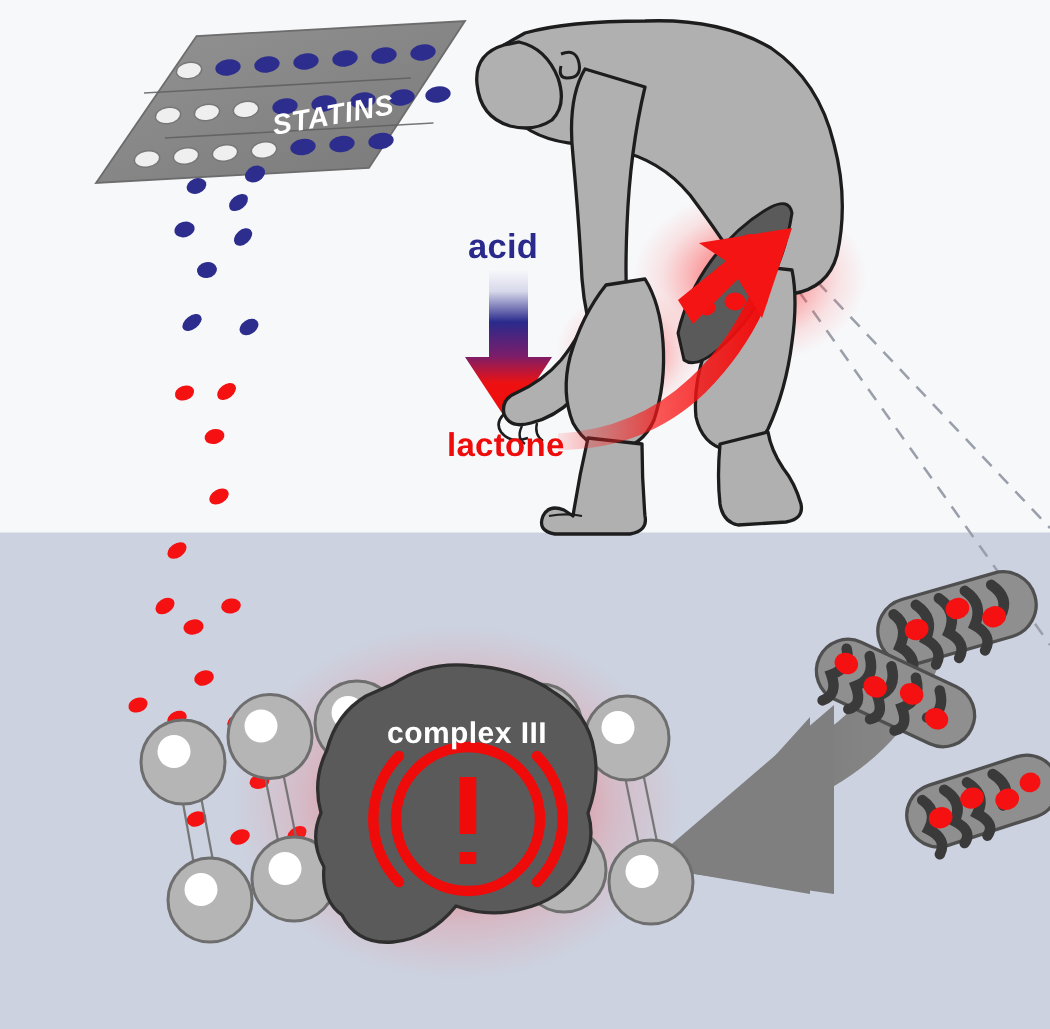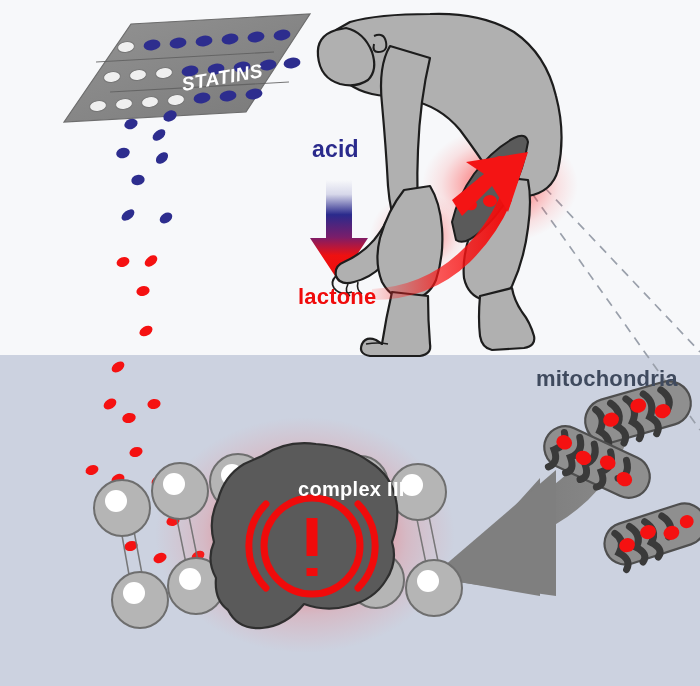--- a/index.html
+++ b/index.html
@@ -1,23 +1,23 @@
 <!DOCTYPE html>
 <html><head>
 <meta charset="utf-8">
 <style>
   html,body{margin:0;padding:0;background:#ffffff;}
   body{font-family:"Liberation Sans", sans-serif;}
   #scene{position:relative;width:700px;height:686px;overflow:hidden;background:#f7f8fa;}
   #scene svg{display:block;}
   .lbl{position:absolute;font-weight:bold;white-space:nowrap;}
-  #acid-label{left:312px;top:136px;font-size:23px;color:#2a2a8c;letter-spacing:.2px;}
+  #acid-label{left:312px;top:151px;font-size:23px;color:#2a2a8c;letter-spacing:.2px;}
   #lactone-label{left:298px;top:284px;font-size:22px;color:#f00b0b;letter-spacing:.2px;}
   #mito-label{left:536px;top:366px;font-size:22px;color:#3f4a5e;letter-spacing:.2px;}
-  #complex-label{left:258px;top:478px;font-size:20px;color:#ffffff;letter-spacing:.3px;margin-left:40px;}
+  #complex-label{left:258px;top:478px;font-size:20px;color:#ffffff;letter-spacing:.3px;}
   #statins-label{left:182px;top:74px;font-size:19px;color:#ffffff;font-style:italic;
       transform:rotate(-10deg);transform-origin:left center;letter-spacing:.5px;}
 </style>
 </head>
 <body>
 
 <div id="scene">
 
 <svg width="700" height="686" viewBox="0 0 700 686">
   <defs>
@@ -347,16 +347,15 @@
     <path d="M358,504 A60,60 0 0 1 358,588" stroke-width="7" stroke-linecap="round"></path>
     <path d="M312,518 L312,556" stroke-width="11" stroke-linecap="butt"></path>
     <path d="M312,568 L312,576" stroke-width="11" stroke-linecap="butt"></path>
   </g>
 
 </svg>
 
 <div class="lbl" id="statins-label">STATINS</div>
 <div class="lbl" id="acid-label">acid</div>
 <div class="lbl" id="lactone-label">lactone</div>
-<div class="lbl" id="mito-label">mitochondria</div>
 <div class="lbl" id="complex-label">complex III</div>
 
 </div>
 
 </body></html>

